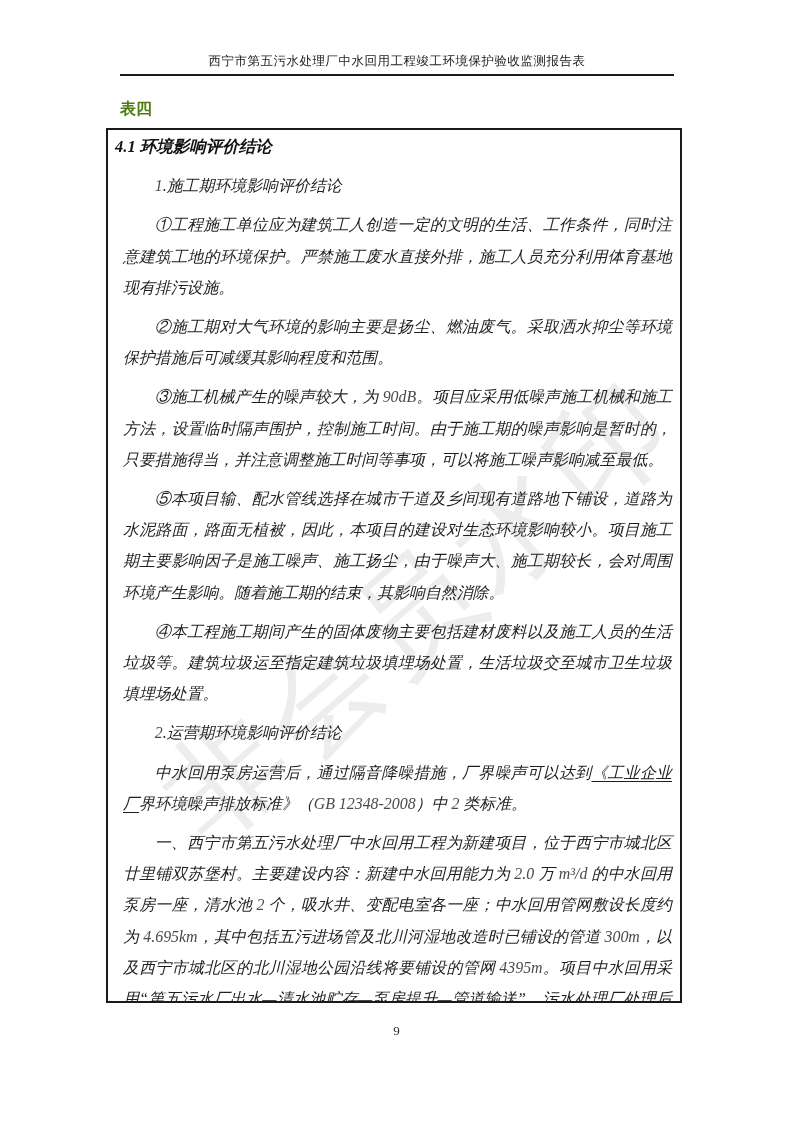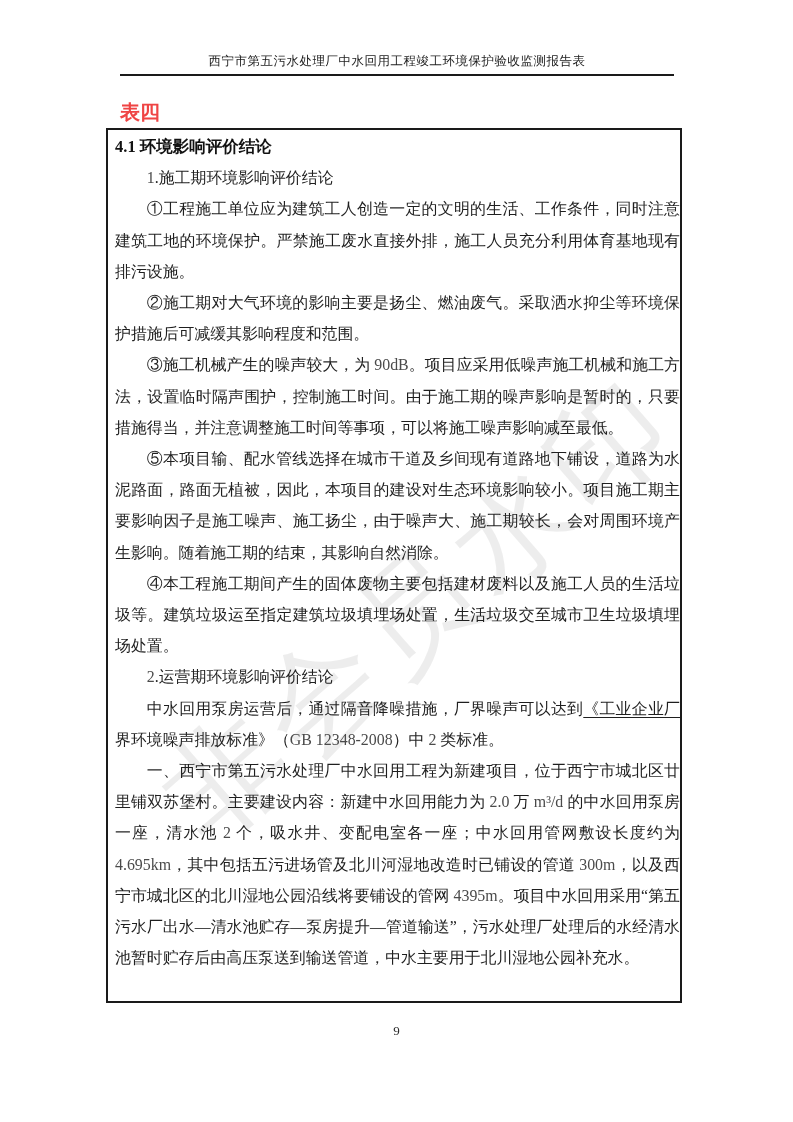--- a/index.html
+++ b/index.html
@@ -15,51 +15,52 @@
     position:absolute;top:53px;left:120px;width:554px;
     text-align:center;font-size:12.5px;letter-spacing:.5px;color:#1c1c1c;
     white-space:nowrap;
   }
   .header-rule{
     position:absolute;top:74px;left:120px;width:554px;height:0;
     border-top:2px solid #1a1a1a;
   }
   .table-label{
     position:absolute;top:99px;left:120px;
-    font-size:20px;font-weight:bold;color:#ef4444;
+    font-size:16px;font-weight:bold;color:#4d7c0f;
   }
   .watermark{
     position:absolute;left:60px;top:545px;width:720px;
     text-align:center;font-size:118px;line-height:130px;
     letter-spacing:8px;white-space:nowrap;
     color:rgba(0,0,0,0.07);
     transform:rotate(-41deg);
     transform-origin:center center;
     pointer-events:none;
     font-family:"Liberation Serif","DejaVu Serif",serif;
   }
   .report-box{
     position:absolute;top:128px;left:106px;
     width:576px;height:875px;
     border:2px solid #1a1a1a;
     box-sizing:border-box;
     padding:1px 0 0 7px;
     overflow:hidden;
     background:transparent;
+    font-style:italic;
   }
   .report-content{
     font-size:15.9px;line-height:31.2px;
     text-align:justify;
     color:#1f1f1f;
   }
   .sec-heading{
     font-weight:bold;font-size:16.5px;color:#121212;
     text-align:left;
   }
-  .para{margin:0;text-indent:2em;}
+  .para{margin:8px;text-indent:2em;}
   .para .latin{
     font-family:"Liberation Serif","DejaVu Serif",serif;
     color:#4a4a4a;
   }
   .u{text-decoration:underline;text-underline-offset:3px;}
   .page-number{
     position:absolute;top:1023px;left:0;width:793px;
     text-align:center;font-size:13px;color:#2a2a2a;
   }
 </style>

